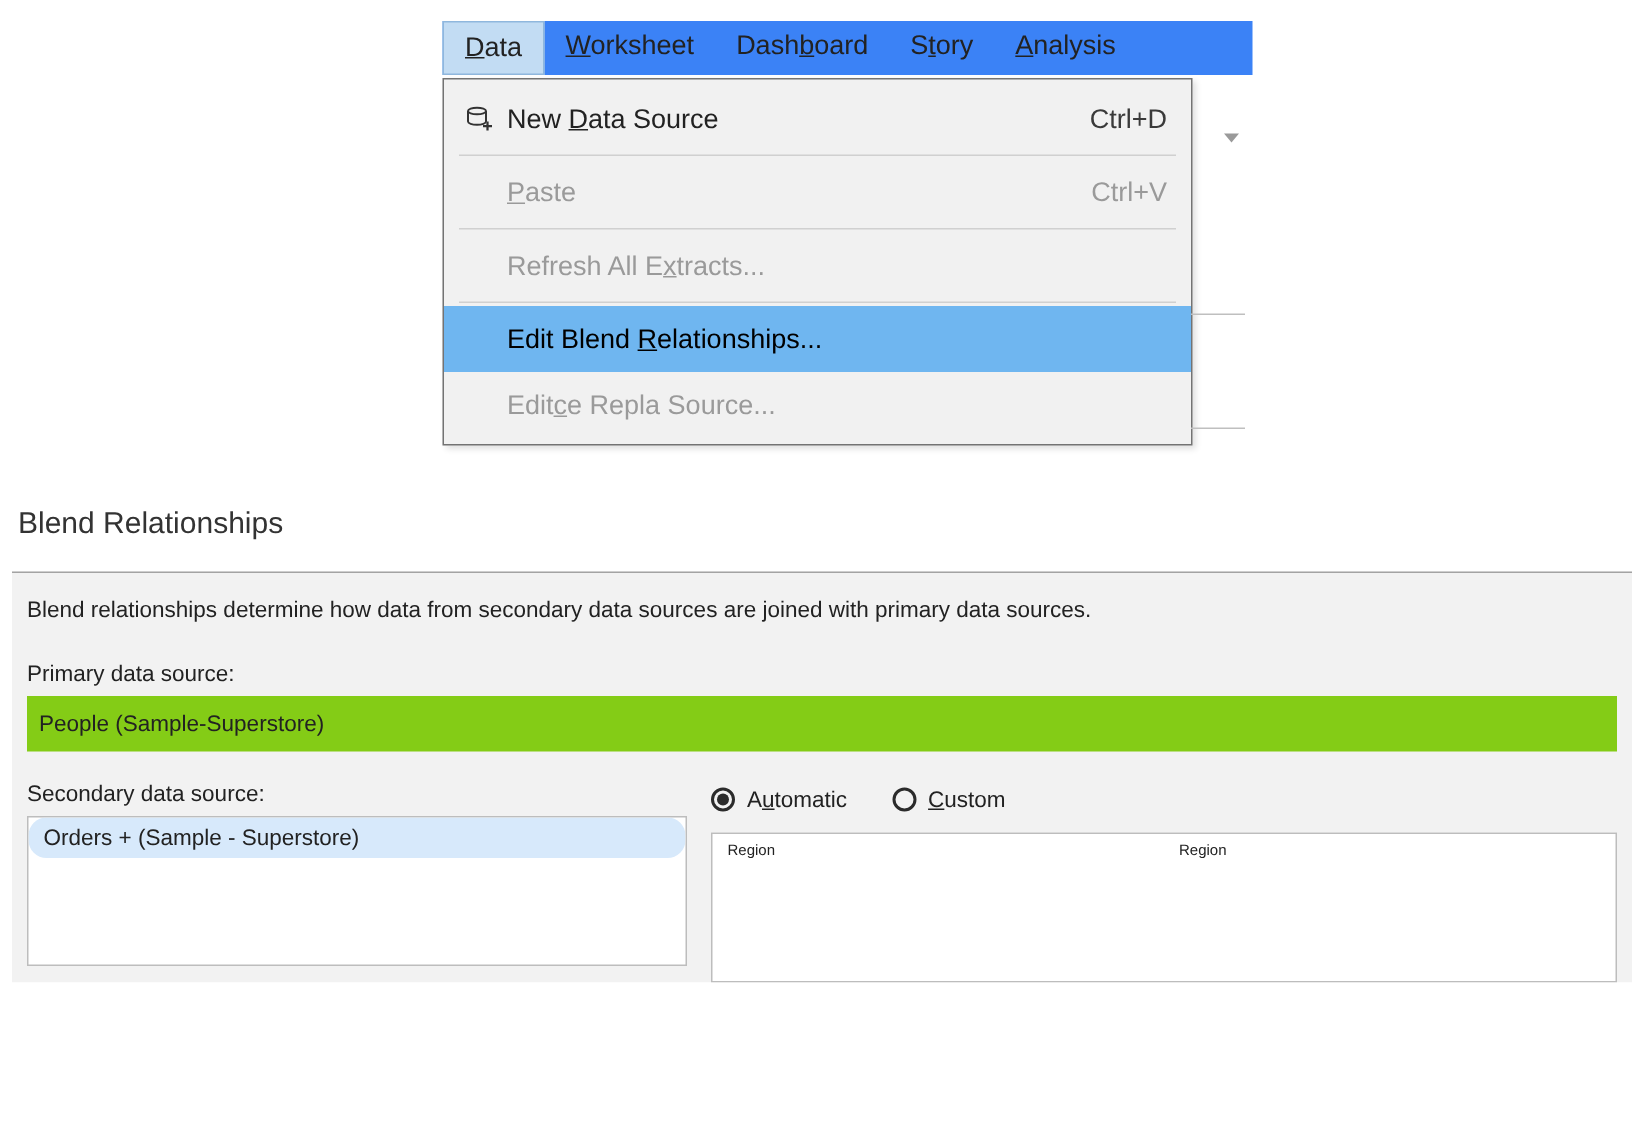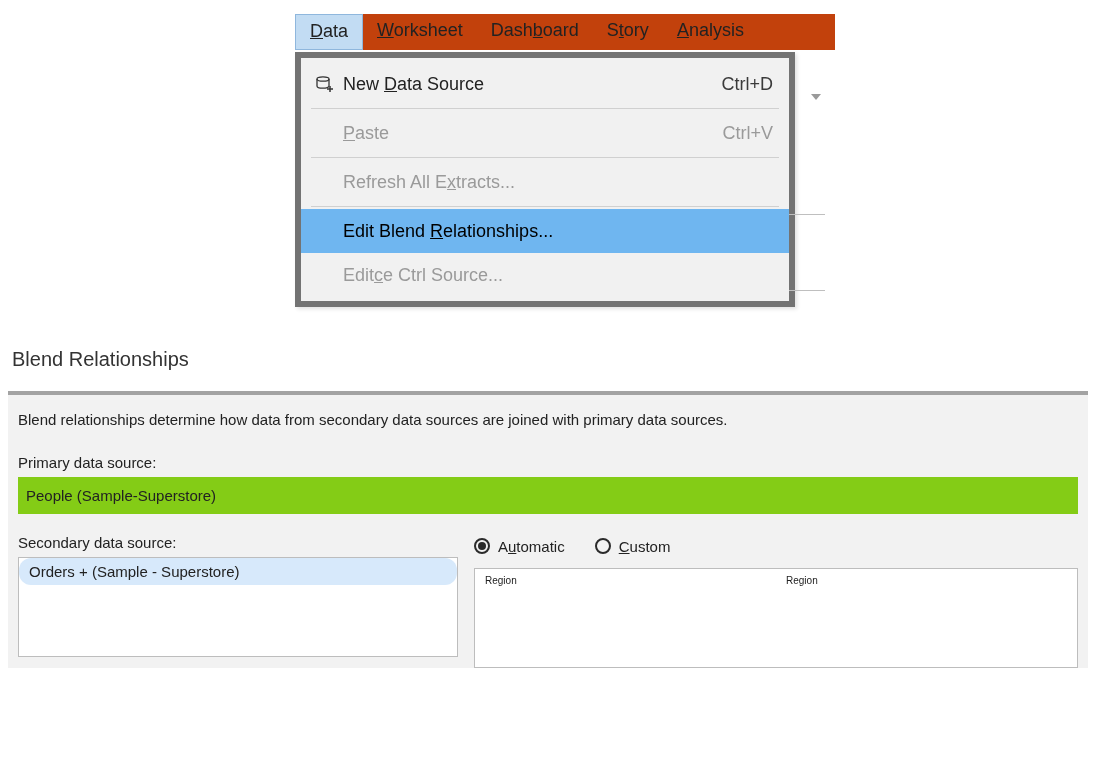--- a/index.html
+++ b/index.html
@@ -19,21 +19,21 @@
   .menubar-wrap {
     position: relative;
     margin-left: 295px;
     margin-top: 14px;
     width: 540px;
   }
   .menubar {
     display: flex;
     align-items: stretch;
     height: 36px;
-    background: #c2410c;
+    background: #3b82f6;
     font-size: 18px;
   }
   .menubar .menu-item {
     padding: 6px 14px 6px 14px;
     cursor: default;
     color: #222;
   }
   .menubar .menu-item.active {
     background: #c2dcf3;
     border: 1px solid #8fb7dd;
@@ -41,21 +41,21 @@
   .underline-first {
     text-decoration: underline;
   }
 
   
   .dropdown {
     position: relative;
     margin-top: 2px;
     width: 500px;
     background: #f1f1f1;
-    border: 6px solid #737373;
+    border: 1px solid #737373;
     box-shadow: 2px 2px 4px rgba(0,0,0,0.12);
     padding: 4px 0;
   }
   .dropdown .row {
     display: flex;
     align-items: center;
     height: 44px;
     padding: 0 16px 0 10px;
     font-size: 18px;
   }
@@ -119,21 +119,21 @@
   }
   .dialog-title {
     font-size: 20px;
     color: #333;
     margin: 10px 0 20px 4px;
     font-weight: 400;
   }
   .dialog-body {
     background: #f2f2f2;
     padding: 16px 10px 0 10px;
-    border-top: 4px solid #a3a3a3;
+    border-top: 1px solid #a3a3a3;
   }
   .dialog-desc {
     font-size: 15px;
     margin-bottom: 26px;
   }
   .field-label {
     font-size: 15px;
     margin-bottom: 6px;
   }
   .primary-ds {
@@ -274,21 +274,21 @@
     <div class="row highlight">
       <span class="icon-slot"></span>
       <span class="label">
         <span>Edit Blend </span><span class="underline-first">R</span><span>elationships...</span>
       </span>
     </div>
 
     <div class="row disabled">
       <span class="icon-slot"></span>
       <span class="label">
-        <span>Edit</span><span class="underline-first">c</span><span>e Ctrl Source...</span>
+        <span>Edit</span><span class="underline-first">c</span><span>e Repla Source...</span>
       </span>
     </div>
   </div>
 </div>
 
 <div class="dialog-area">
   <div class="dialog-title">Blend Relationships</div>
   <div class="dialog-body">
     <div class="dialog-desc">Blend relationships determine how data from secondary data sources are joined with primary data sources.</div>
 

